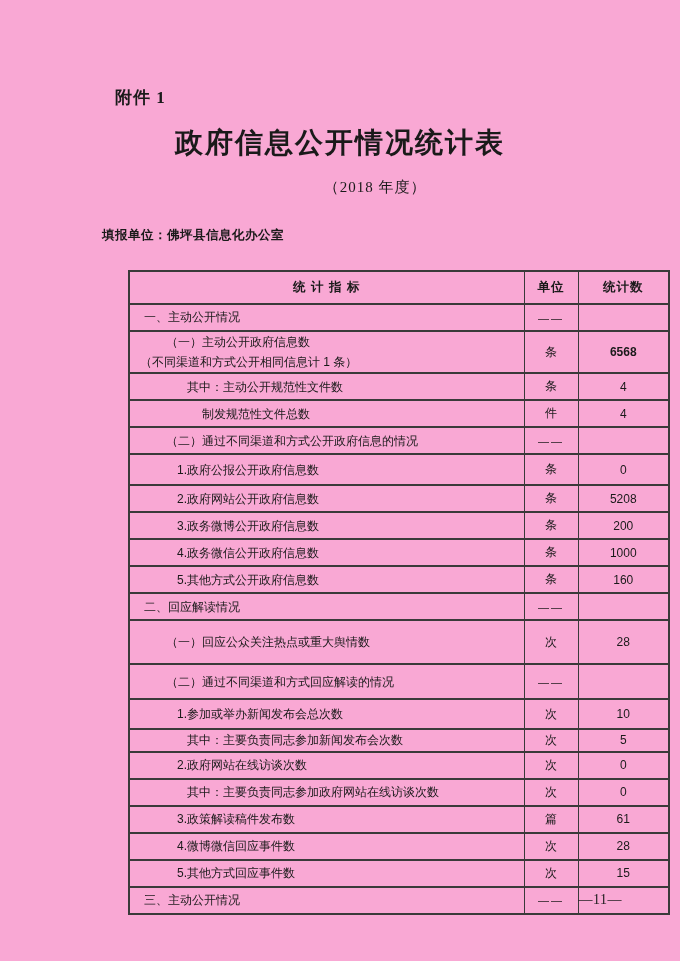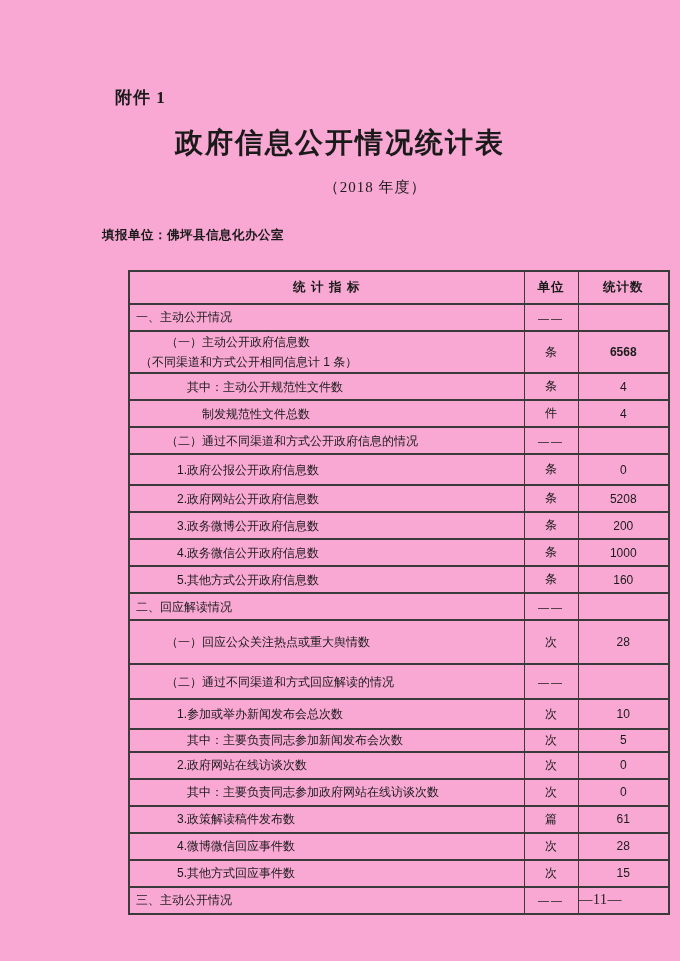--- a/index.html
+++ b/index.html
@@ -60,21 +60,21 @@
   .stats-table thead tr { height: 33px; }
   .stats-table th {
     font-weight: bold; text-align: center;
     font-size: 12.5px; letter-spacing: 1px;
   }
   .cell-unit, .cell-val { text-align: center; }
   .cell-val.bold { font-weight: bold; }
   .cell-unit.dash { letter-spacing: 2px; font-size: 11px; }
 
   .lbl { text-align: left; line-height: 1.35; padding-top: 2px; padding-bottom: 2px; }
-  .ind0 { padding-left: 6px; }
+  .ind0 { padding-left: 14px; }
   .ind1 { padding-left: 36px; }
   .ind2 { padding-left: 47px; }
   .ind3 { padding-left: 57px; }
   .ind4 { padding-left: 72px; }
   .lbl2 { padding-left: 10px; }
 
   .page-number {
     position: absolute; top: 892px; right: 58px;
     font-family: "Liberation Serif", "DejaVu Serif", serif;
     font-size: 14px; letter-spacing: 0.5px;

